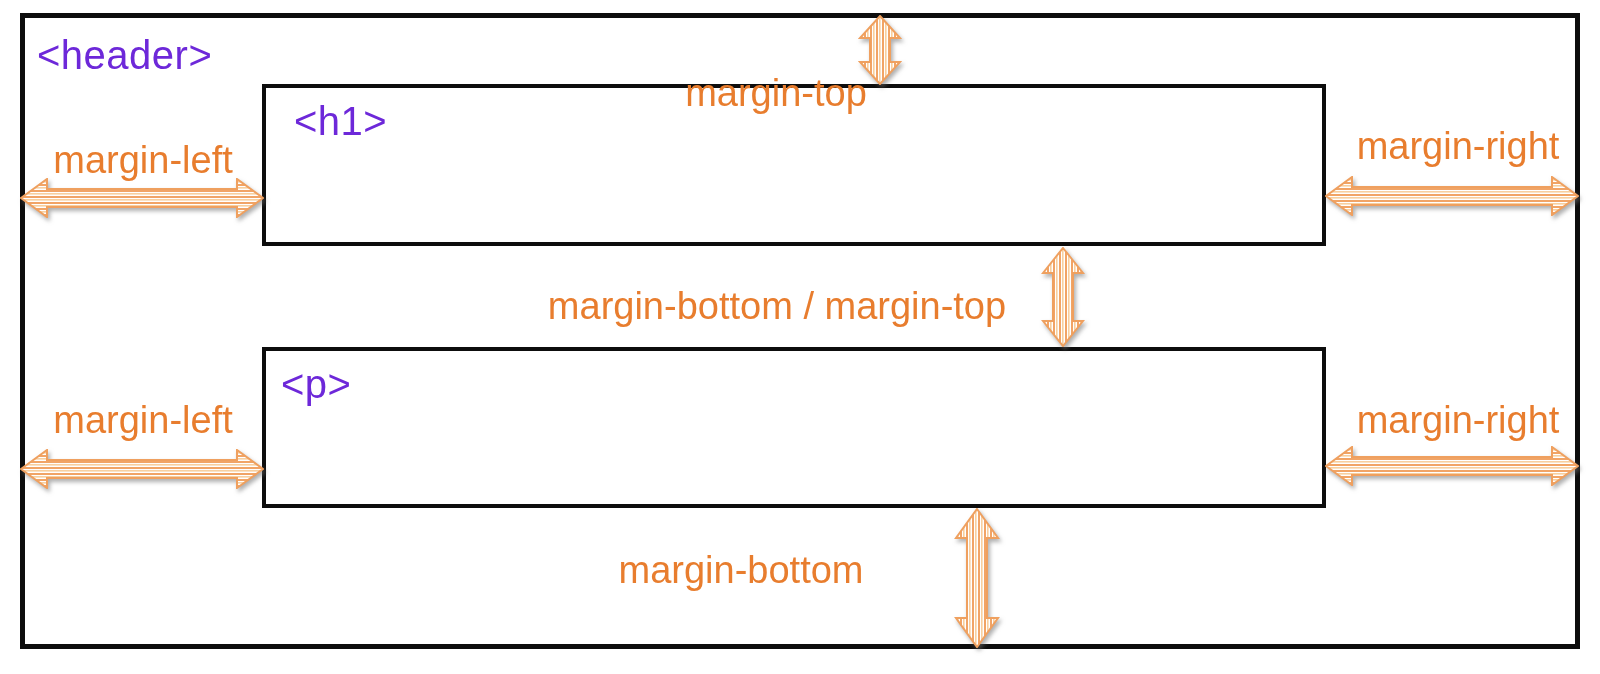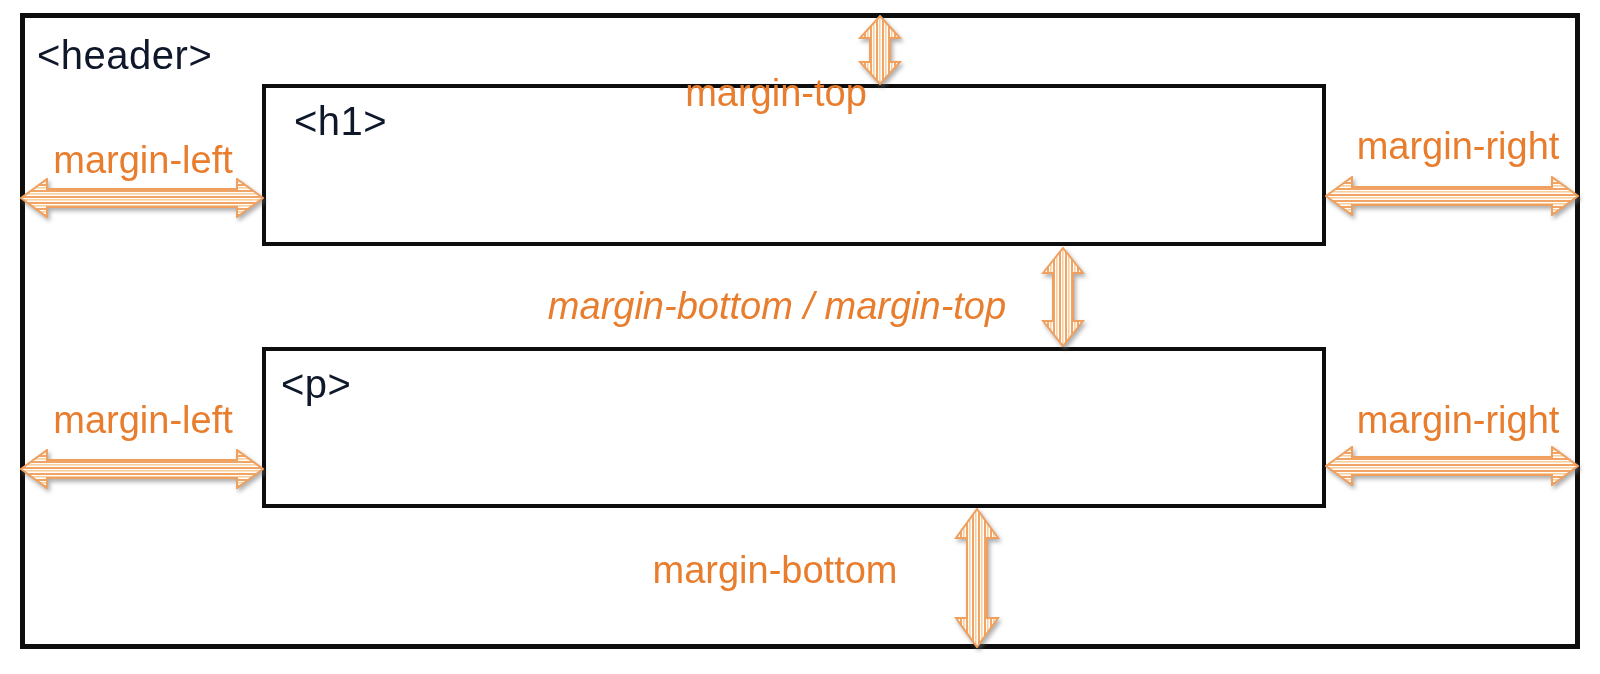--- a/index.html
+++ b/index.html
@@ -13,21 +13,21 @@
   }
 
   
   .box { position: absolute; box-sizing: border-box; background: #ffffff; }
   .box-outer { left: 20px;  top: 13px;  width: 1560px; height: 636px; border: 5px solid #0d0d0d; }
   .box-h1    { left: 262px; top: 84px;  width: 1064px; height: 162px; border: 4px solid #0d0d0d; }
   .box-p     { left: 262px; top: 347px; width: 1064px; height: 161px; border: 4px solid #0d0d0d; }
 
   .tag-label {
     position: absolute;
-    color: #0f172a;
+    color: #6d28d9;
     font-size: 40px;
     line-height: 1;
     letter-spacing: 0.5px;
     white-space: nowrap;
   }
   .tag-header { left: 37px;  top: 35px;  }
   .tag-h1     { left: 294px; top: 101px; }
   .tag-p      { left: 281px; top: 364px; }
 
   
@@ -35,24 +35,24 @@
     position: absolute;
     color: #e87d2e;
     font-size: 38px;
     line-height: 1;
     white-space: nowrap;
     transform: translate(-50%, -50%);
   }
   .lbl-margin-top      { left: 776px;  top: 48px; margin-top: 45px;  }
   .lbl-margin-left-h1  { left: 143px;  top: 160px; }
   .lbl-margin-right-h1 { left: 1458px; top: 146px; }
-  .lbl-margin-collapse { left: 777px;  top: 306px; font-style: italic; }
+  .lbl-margin-collapse { left: 777px;  top: 306px; }
   .lbl-margin-left-p   { left: 143px;  top: 420px; }
   .lbl-margin-right-p  { left: 1458px; top: 420px; }
-  .lbl-margin-bottom   { left: 775px;  top: 570px; }
+  .lbl-margin-bottom   { left: 741px;  top: 570px; }
 
   
   .arrow { position: absolute; filter: drop-shadow(2px 3px 2px rgba(110,110,110,0.55)); }
   .arr-margin-top      { left: 858px;  top: 15px;  }
   .arr-margin-collapse { left: 1041px; top: 247px; }
   .arr-margin-bottom   { left: 954px;  top: 508px; }
   .arr-margin-left-h1  { left: 20px;   top: 178px; }
   .arr-margin-right-h1 { left: 1325px; top: 176px; }
   .arr-margin-left-p   { left: 20px;   top: 449px; }
   .arr-margin-right-p  { left: 1325px; top: 446px; }

